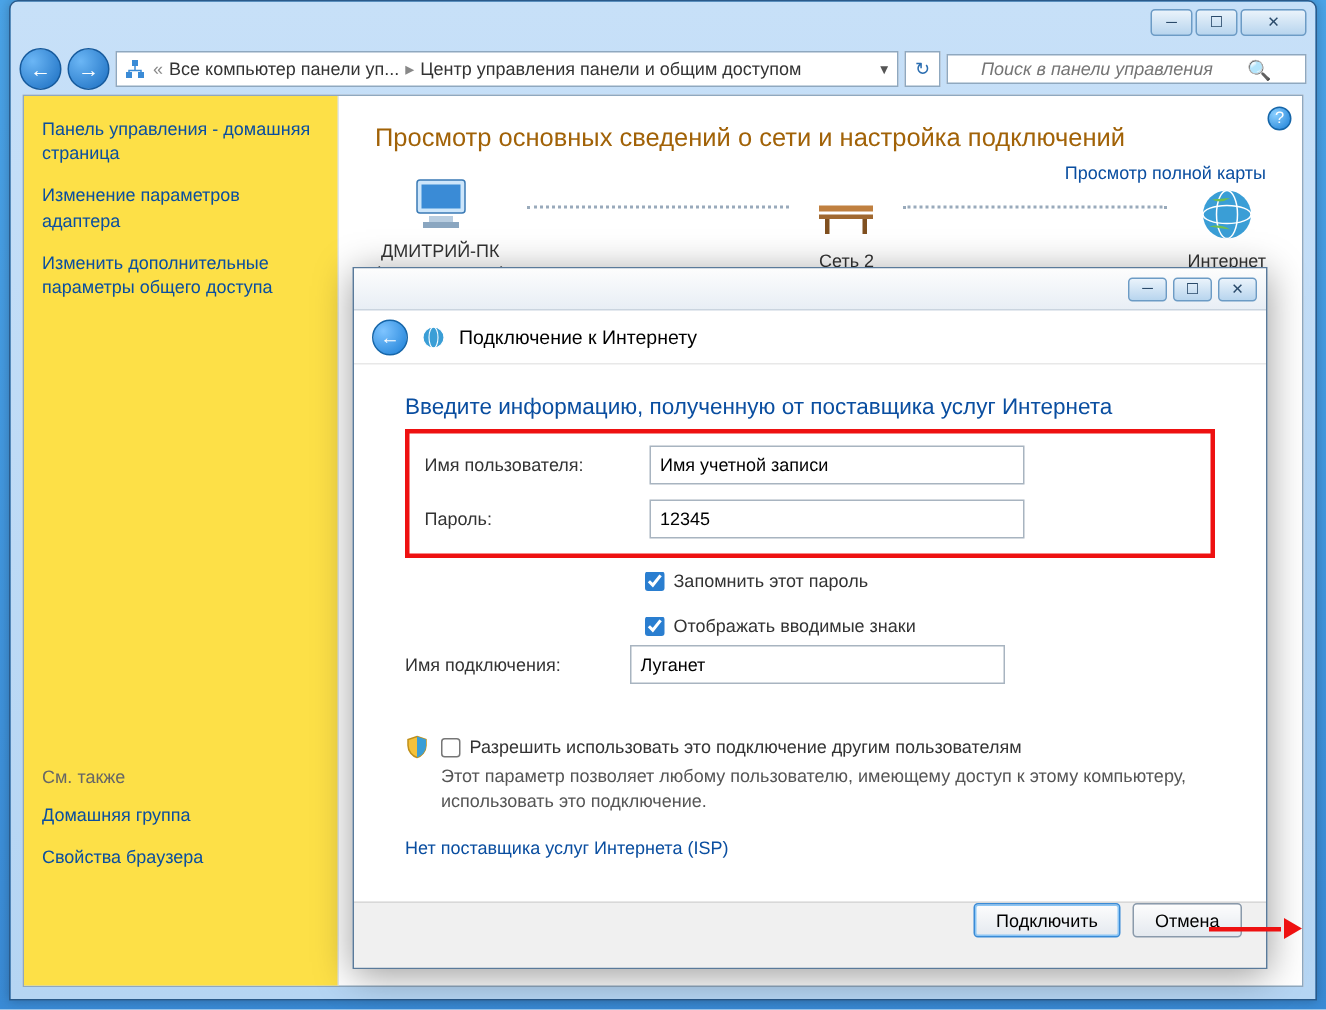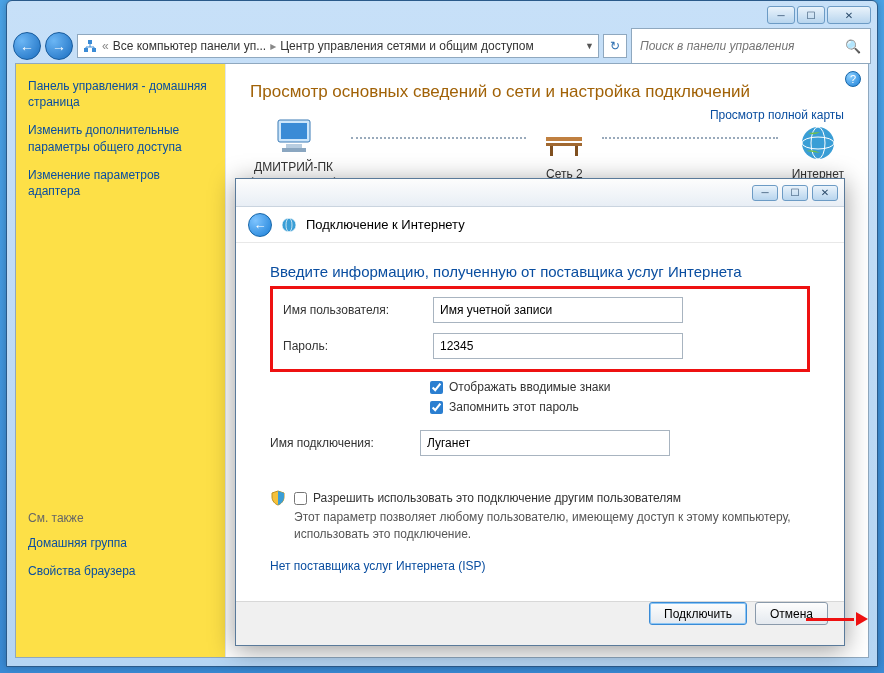--- a/index.html
+++ b/index.html
@@ -9,21 +9,21 @@
 .win { position: absolute; left: 6px; top: 0; width: 872px; height: 667px; border: 1px solid #2a5a8a; border-radius: 6px 6px 0 0; background: linear-gradient(to bottom, #c7e0f8 0%, #b5d5f3 100%); box-shadow: 0 0 8px rgba(0,0,0,.25); }
 .titlebar { height: 28px; display: flex; justify-content: flex-end; align-items: center; padding-right: 6px; }
 .wbtn { width: 28px; height: 18px; margin-left: 2px; background: linear-gradient(#eaf3fb,#b8d5ee); border: 1px solid #6c9bc5; border-radius: 3px; display: flex; align-items: center; justify-content: center; font-size: 10px; color: #2a4a6a; cursor: default; }
 .wbtn.close { width: 44px; }
 .navbar { height: 34px; display: flex; align-items: center; padding: 0 6px; gap: 4px; }
 .navbtn { width: 28px; height: 28px; border-radius: 50%; background: radial-gradient(circle at 30% 30%, #6bb6f5, #1a6dc0); border: 1px solid #165a9c; display: flex; align-items: center; justify-content: center; color: #fff; font-size: 14px; }
 .addr { flex: 1; height: 24px; background: #fff; border: 1px solid #8fa8bf; display: flex; align-items: center; padding: 0 4px; font-size: 12px; color: #333; gap: 4px; }
 .addr .sep { color: #888; }
 .addr .drop { margin-left: auto; color: #555; font-size: 9px; }
 .refresh { width: 24px; height: 24px; background: #fff; border: 1px solid #8fa8bf; display: flex; align-items: center; justify-content: center; color: #2a6db0; font-size: 12px; }
-.search { width: 240px; height: 36px; background: #fff; border: 1px solid #8fa8bf; display: flex; align-items: center; padding: 0 8px; font-size: 12px; }
+.search { width: 240px; height: 20px; background: #fff; border: 1px solid #8fa8bf; display: flex; align-items: center; padding: 0 22px; font-size: 12px; }
 .search input { border: 0; outline: 0; flex: 1; font-style: italic; color: #888; font-size: 12px; }
 .search .mag { color: #2a6db0; font-size: 13px; }
 
 .body { position: absolute; left: 8px; right: 8px; top: 62px; bottom: 8px; background: #fff; border: 1px solid #8fa8bf; display: flex; }
 .sidebar { width: 210px; background: #fde047; border-right: 1px solid #e0e6ed; padding: 14px 12px; font-size: 12px; }
 .sidebar a { display: block; color: #0a4ea0; text-decoration: none; margin-bottom: 12px; line-height: 1.35; cursor: pointer; }
 .sidebar .spacer { height: 300px; }
 .sidebar .gray { color: #666; margin-bottom: 10px; }
 .help { position: absolute; right: 16px; top: 70px; width: 16px; height: 16px; border-radius: 50%; background: radial-gradient(circle at 30% 30%,#8cd0ff,#1a7ed6); color: #fff; font-size: 11px; display: flex; align-items: center; justify-content: center; border: 1px solid #1565a8; }
 
@@ -81,35 +81,35 @@
         <svg width="16" height="16">
             <rect x="2" y="10" width="4" height="4" fill="#3a8bd6"></rect>
             <rect x="10" y="10" width="4" height="4" fill="#3a8bd6"></rect>
             <rect x="6" y="2" width="4" height="4" fill="#3a8bd6"></rect>
             <path d="M8 6 v3 M4 10 v-1 h8 v1" stroke="#3a8bd6" fill="none"></path>
           </svg>
       </span>
       <span class="sep">«</span>
       <span>Все компьютер панели уп...</span>
       <span class="sep">▸</span>
-      <span>Центр управления сетями и общим доступом</span>
+      <span>Центр управления панели и общим доступом</span>
       <span class="drop">▼</span>
     </div>
     <div class="refresh">↻</div>
     <div class="search">
       <input placeholder="Поиск в панели управления" style="">
       <span class="mag">🔍</span>
     </div>
   </div>
 
   <div class="body">
     <div class="sidebar">
       <a>Панель управления - домашняя страница</a>
+      <a>Изменение параметров адаптера</a>
       <a>Изменить дополнительные параметры общего доступа</a>
-      <a>Изменение параметров адаптера</a>
       <div class="spacer"></div>
       <div class="gray">См. также</div>
       <a>Домашняя группа</a>
       <a>Свойства браузера</a>
     </div>
 
     <div class="main">
       <h1>Просмотр основных сведений о сети и настройка подключений</h1>
       <a class="maplink">Просмотр полной карты</a>
       <div class="netrow">
@@ -179,27 +179,27 @@
       <div class="frow">
         <label>Имя пользователя:</label>
         <input type="text" value="Имя учетной записи" style="">
       </div>
       <div class="frow" style="margin-bottom:0">
         <label>Пароль:</label>
         <input type="text" value="12345" style="">
       </div>
     </div>
 
+    <div class="crow" style="margin-bottom:16px">
+      <input type="checkbox" checked="" style="">
+      <span>Запомнить этот пароль</span>
+    </div>
     <div class="crow">
       <input type="checkbox" checked="" style="">
       <span>Отображать вводимые знаки</span>
-    </div>
-    <div class="crow" style="margin-bottom:16px">
-      <input type="checkbox" checked="" style="">
-      <span>Запомнить этот пароль</span>
     </div>
 
     <div class="frow">
       <label>Имя подключения:</label>
       <input type="text" value="Луганет" style="">
     </div>
 
     <div class="perm">
       <span class="shield">
         <svg width="16" height="16">

